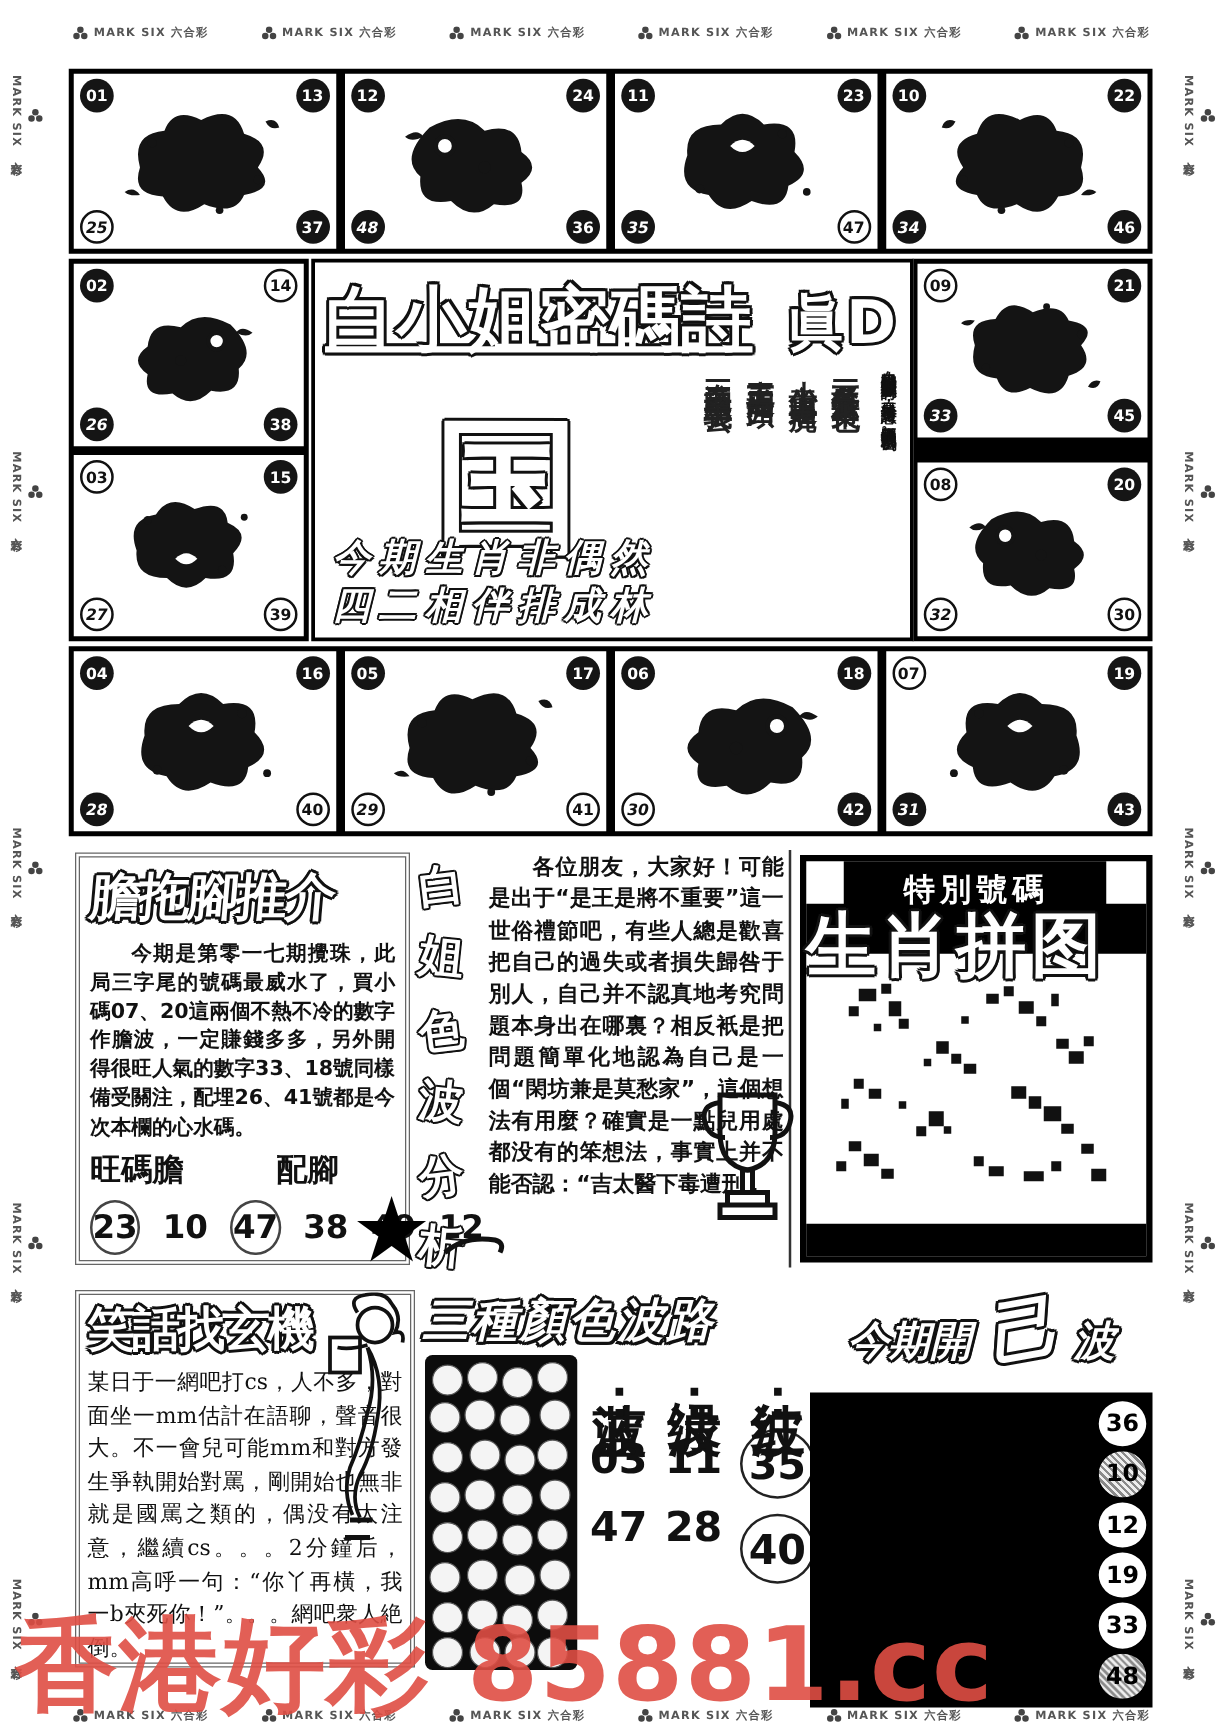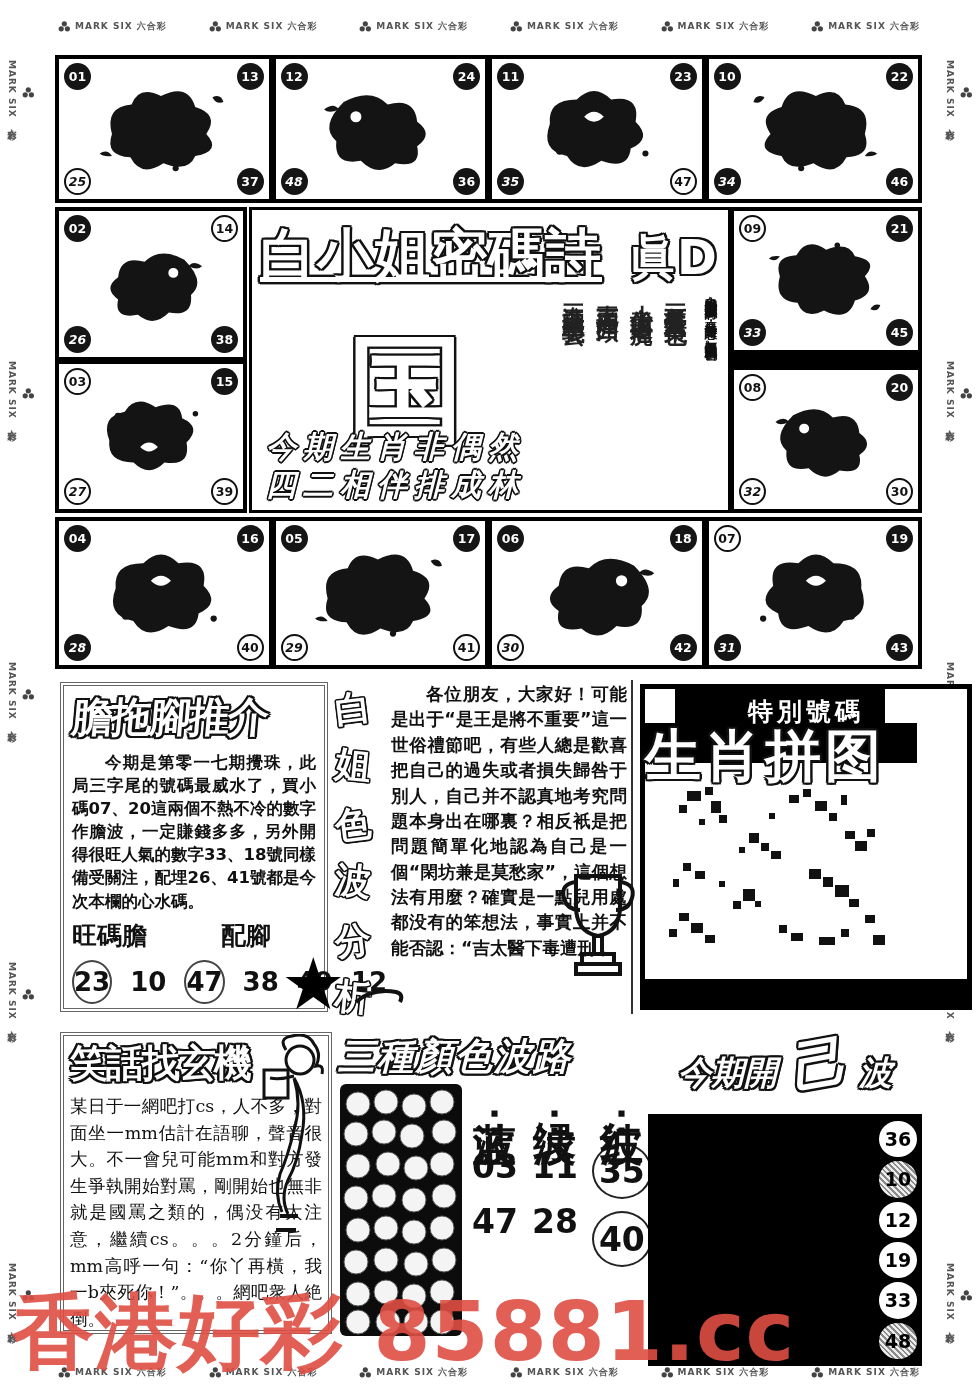--- a/index.html
+++ b/index.html
@@ -57,21 +57,21 @@
   .circ{border:2px solid #444;border-radius:50%;width:42px;height:40px;display:flex;
         align-items:center;justify-content:center;}
   .boxB{position:absolute;left:333px;top:680px;width:300px;height:334px;border-right:2px solid #333;
         box-sizing:border-box;}
   .bB-title{position:absolute;left:2px;top:4px;width:52px;}
   .bB-title span{display:block;font-size:36px;margin-bottom:9px;}
   .bB-title span:nth-child(odd){transform:rotate(-7deg);}
   .bB-title span:nth-child(even){transform:rotate(6deg);}
   .bB-body{margin:2px 4px 0 58px;font-size:17.5px;font-weight:bold;line-height:1.45;text-align:justify;
            text-indent:2em;}
-  .boxC{position:absolute;left:640px;top:684px;width:332px;height:326px;border:5px solid #000;
+  .boxC{position:absolute;left:640px;top:684px;width:282px;height:326px;border:5px solid #000;
         box-sizing:border-box;background:#fff;}
   .bC-bar{position:absolute;left:30px;top:0;width:210px;height:44px;background:#000;}
   .bC-bar2{position:absolute;left:0px;top:34px;width:272px;height:40px;background:#000;}
   .bC-header{position:absolute;left:0;top:6px;width:100%;text-align:center;color:#fff;
              font-size:25px;font-weight:bold;letter-spacing:4px;z-index:2;}
   .bC-title{position:absolute;left:0;top:30px;width:100%;text-align:left;font-size:56px;
             letter-spacing:4px;z-index:2;}
   .bC-pix{position:absolute;left:14px;top:96px;}
   .bC-foot{position:absolute;left:0;bottom:0;width:100%;height:26px;background:#000;}
   .star{position:absolute;left:281px;top:948px;font-size:72px;color:#000;z-index:6;line-height:1;}

